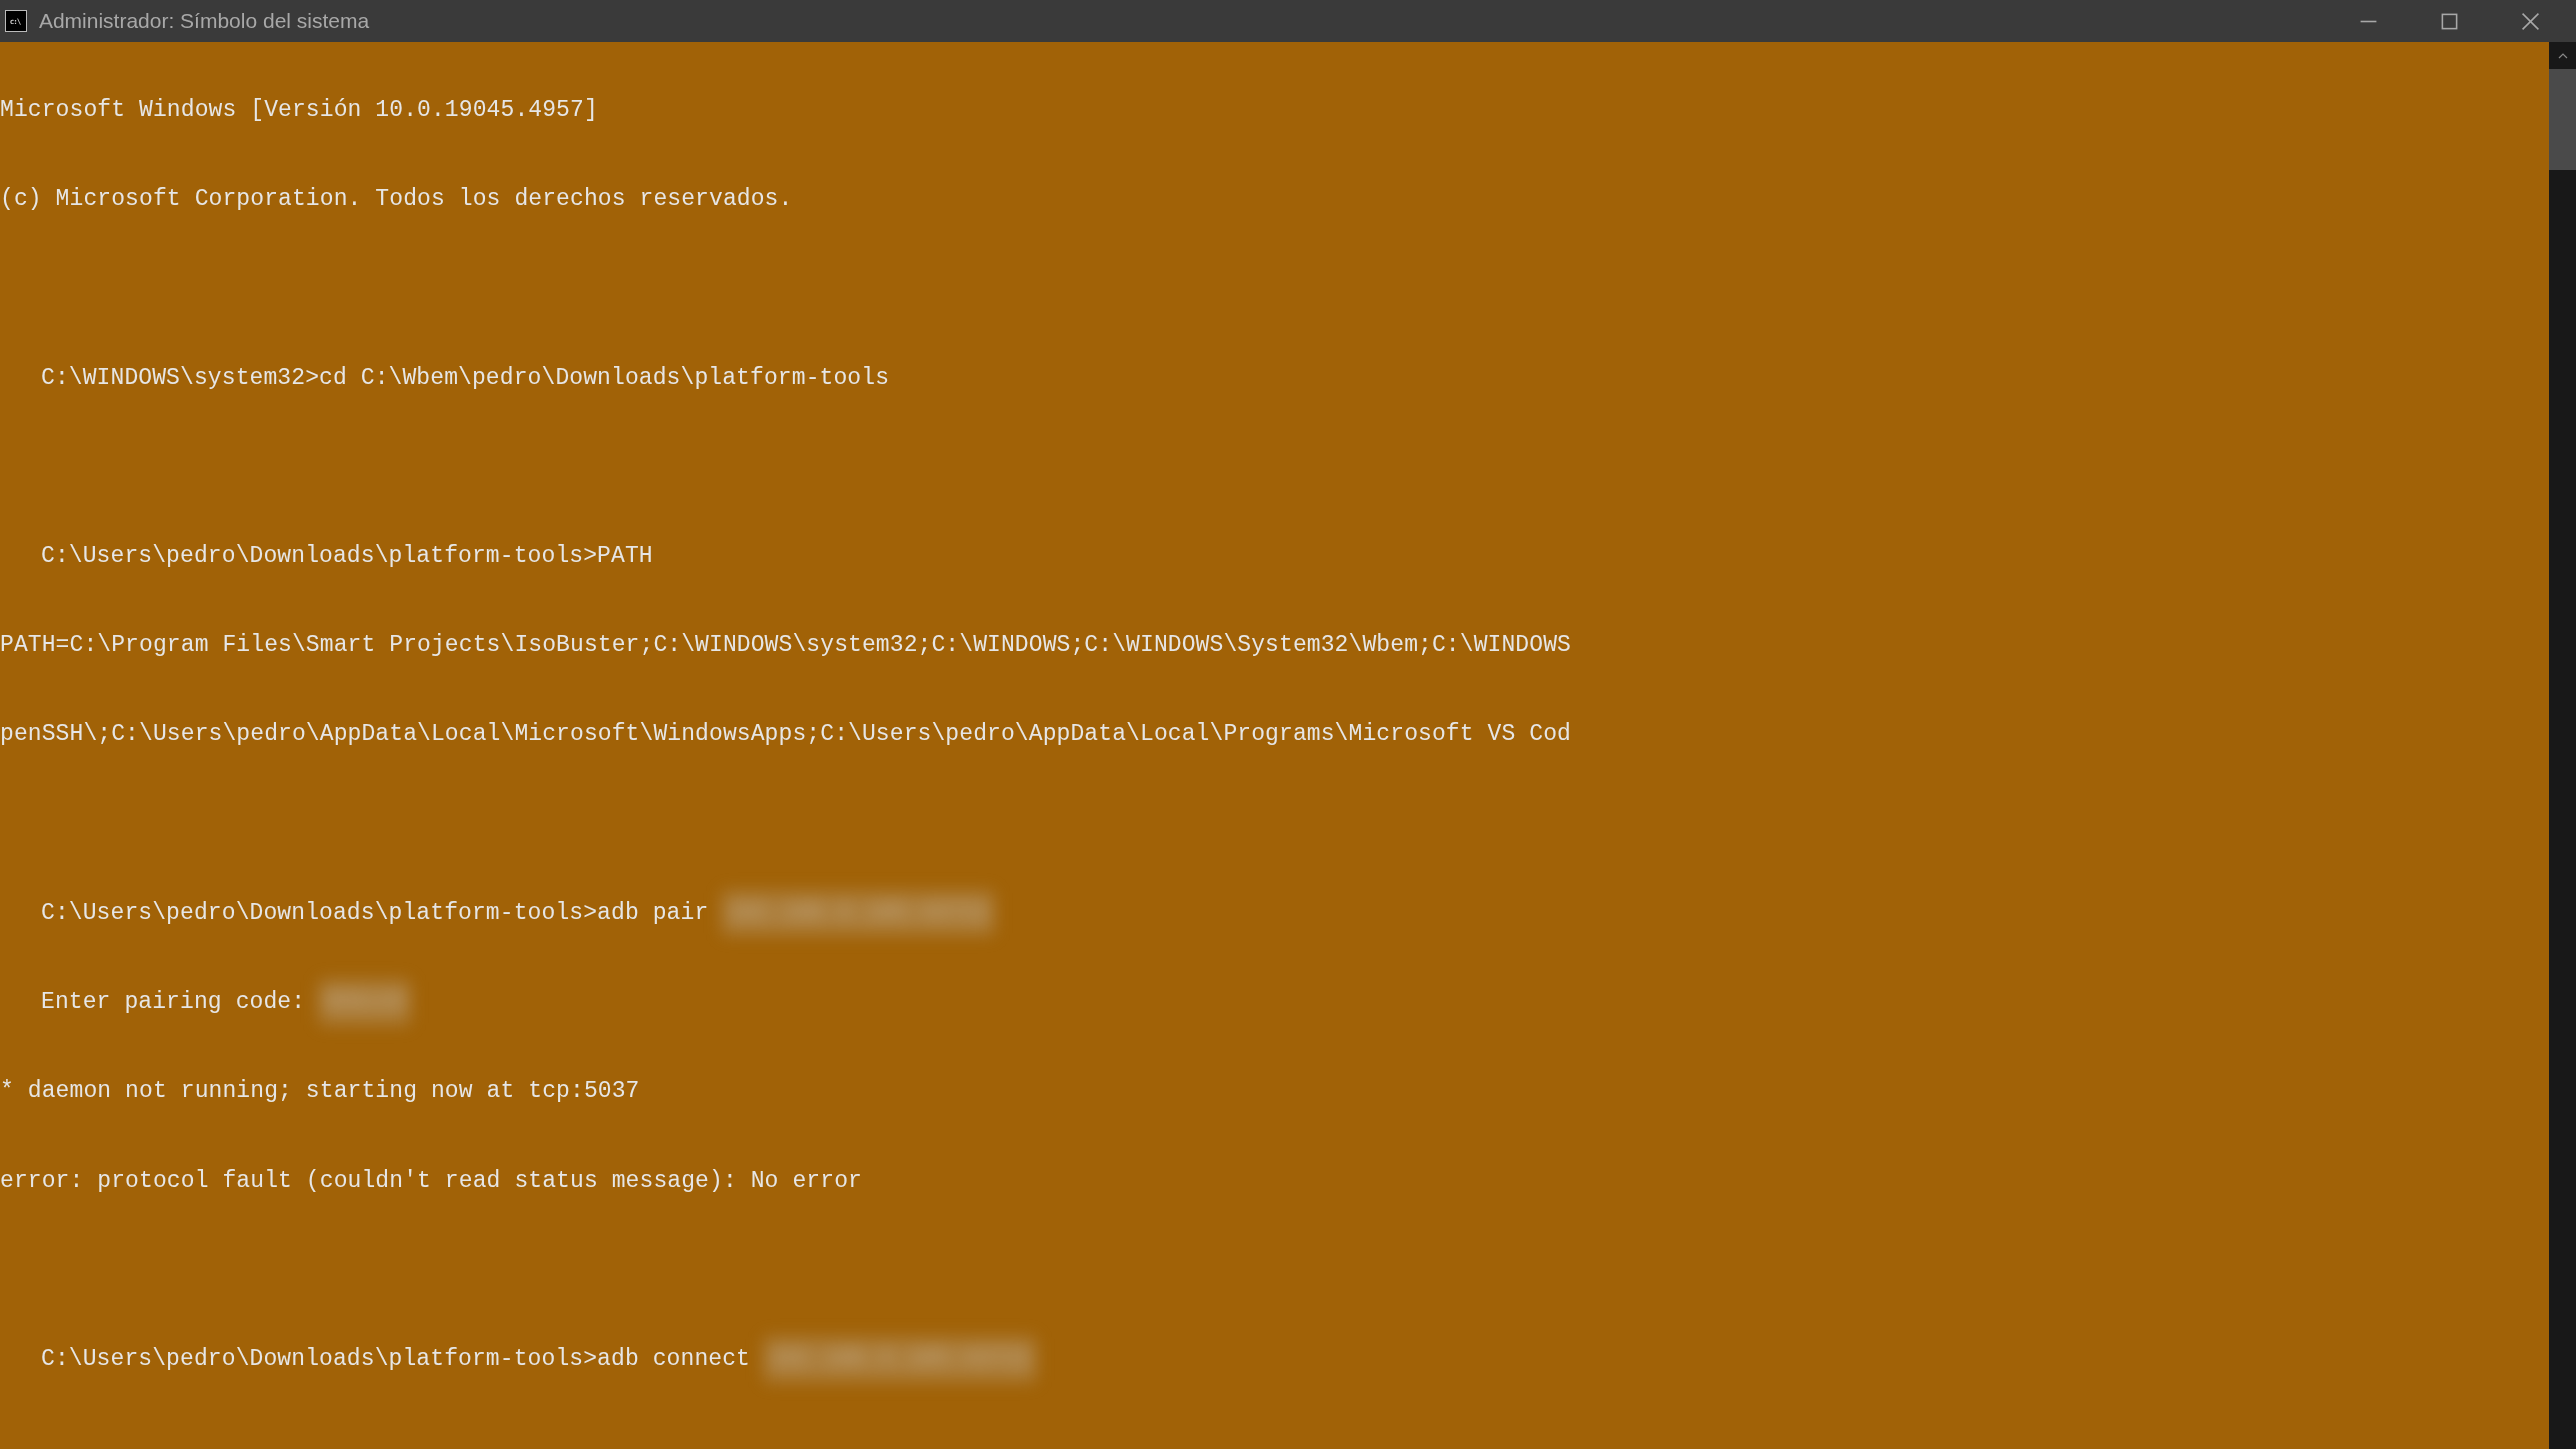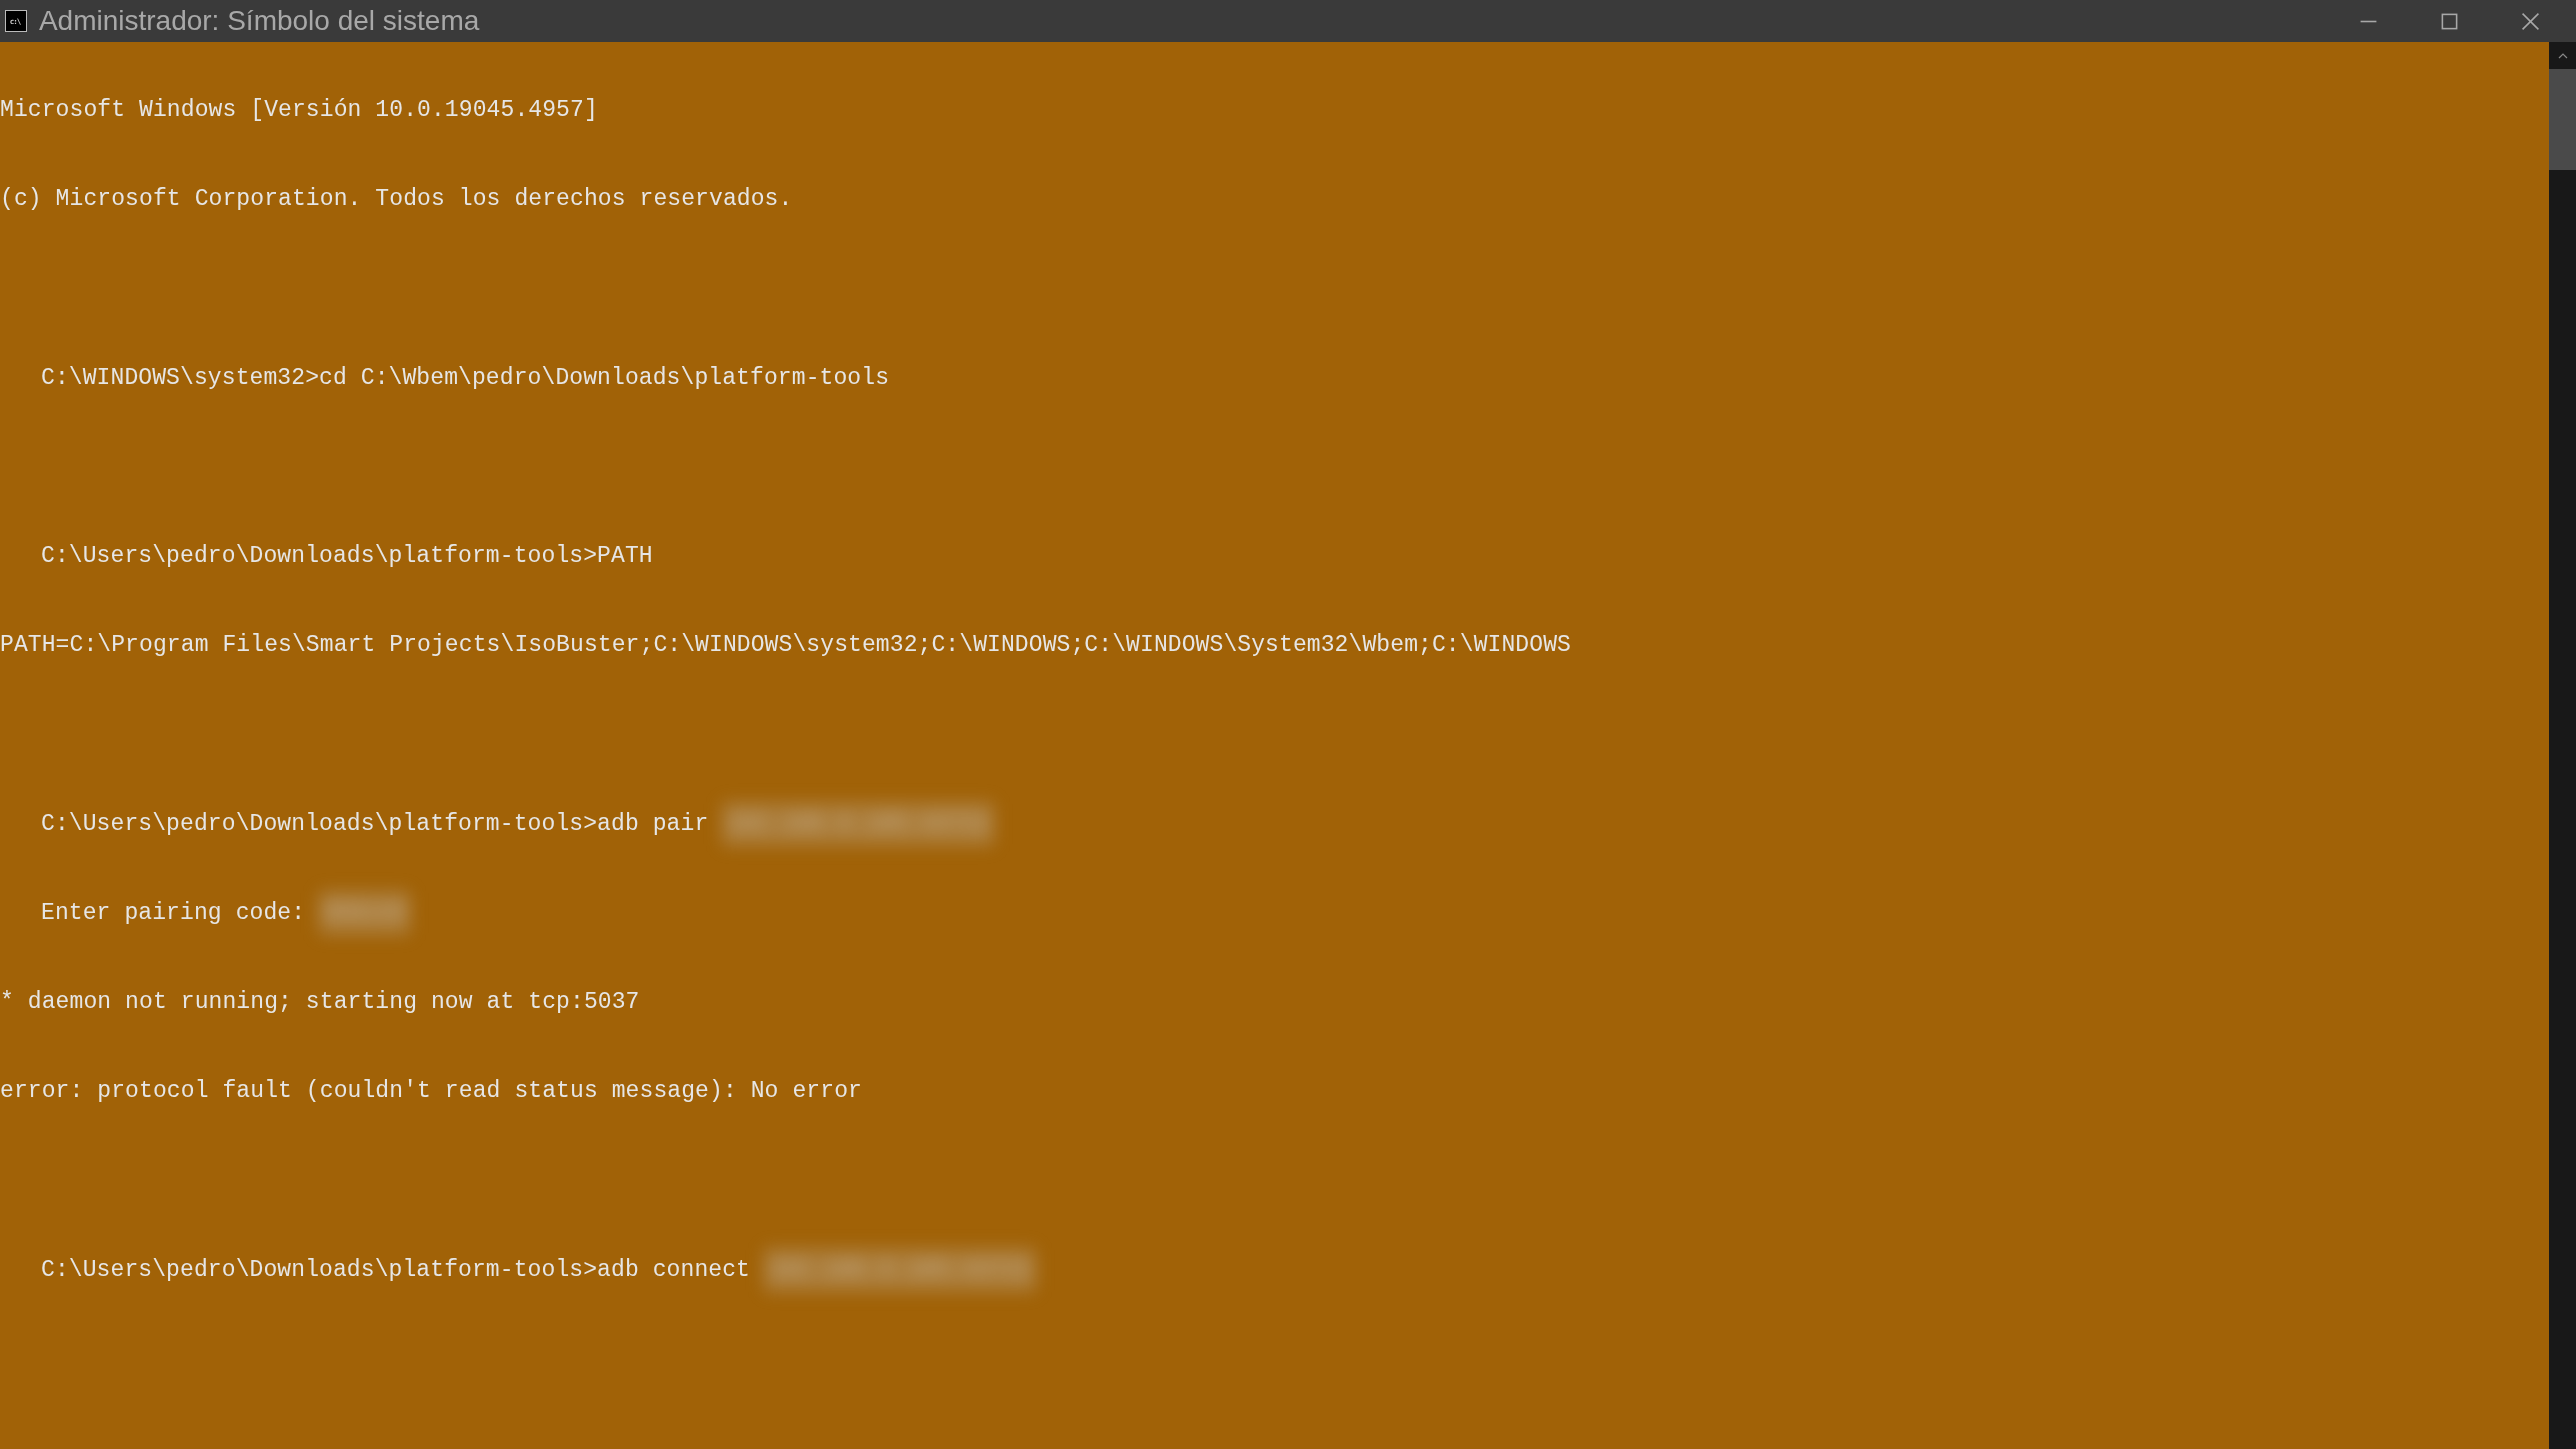--- a/index.html
+++ b/index.html
@@ -45,21 +45,21 @@
       font-size: 13.4px;
       color: #bbb;
       font-family: monospace;
       font-weight: bold;
       letter-spacing: -1.3px;
     }
 
     .title-text {
       color: #a8a8a8;
       font-family: 'Segoe UI', Tahoma, sans-serif;
-      font-size: 28px;
+      font-size: 21px;
       flex: 1;
     }
 
     .window-controls {
       display: flex;
       gap: 0;
     }
 
     .window-control {
       width: 81px;
@@ -178,20 +178,21 @@
   <div class="terminal-area">
 
     <div class="terminal-content">
 <span class="terminal-line">Microsoft Windows [Versión 10.0.19045.4957]</span>
 <span class="terminal-line">(c) Microsoft Corporation. Todos los derechos reservados.</span>
 <span class="terminal-line"> </span>
 <span class="terminal-line prompt-line"><span>C:\WINDOWS\system32&gt;</span><span>cd C:\Wbem\pedro\Downloads\platform-tools</span></span>
 <span class="terminal-line"> </span>
 <span class="terminal-line prompt-line"><span>C:\Users\pedro\Downloads\platform-tools&gt;</span><span>PATH</span></span>
 <span class="terminal-line">PATH=C:\Program Files\Smart Projects\IsoBuster;C:\WINDOWS\system32;C:\WINDOWS;C:\WINDOWS\System32\Wbem;C:\WINDOWS</span>
+<span class="terminal-line">penSSH\;C:\Users\pedro\AppData\Local\Microsoft\WindowsApps;C:\Users\pedro\AppData\Local\Programs\Microsoft VS Cod</span>
 <span class="terminal-line"> </span>
 <span class="terminal-line prompt-line"><span>C:\Users\pedro\Downloads\platform-tools&gt;</span><span>adb pair </span><span class="blur-span">192.168.0.105:43721</span></span>
 <span class="terminal-line prompt-line"><span>Enter pairing code: </span><span class="blur-span">856143</span></span>
 <span class="terminal-line">* daemon not running; starting now at tcp:5037</span>
 <span class="terminal-line">error: protocol fault (couldn't read status message): No error</span>
 <span class="terminal-line"> </span>
 <span class="terminal-line prompt-line"><span>C:\Users\pedro\Downloads\platform-tools&gt;</span><span>adb connect </span><span class="blur-span">192.168.0.105:43721</span></span>
     </div>
 
     <div class="scrollbar">

